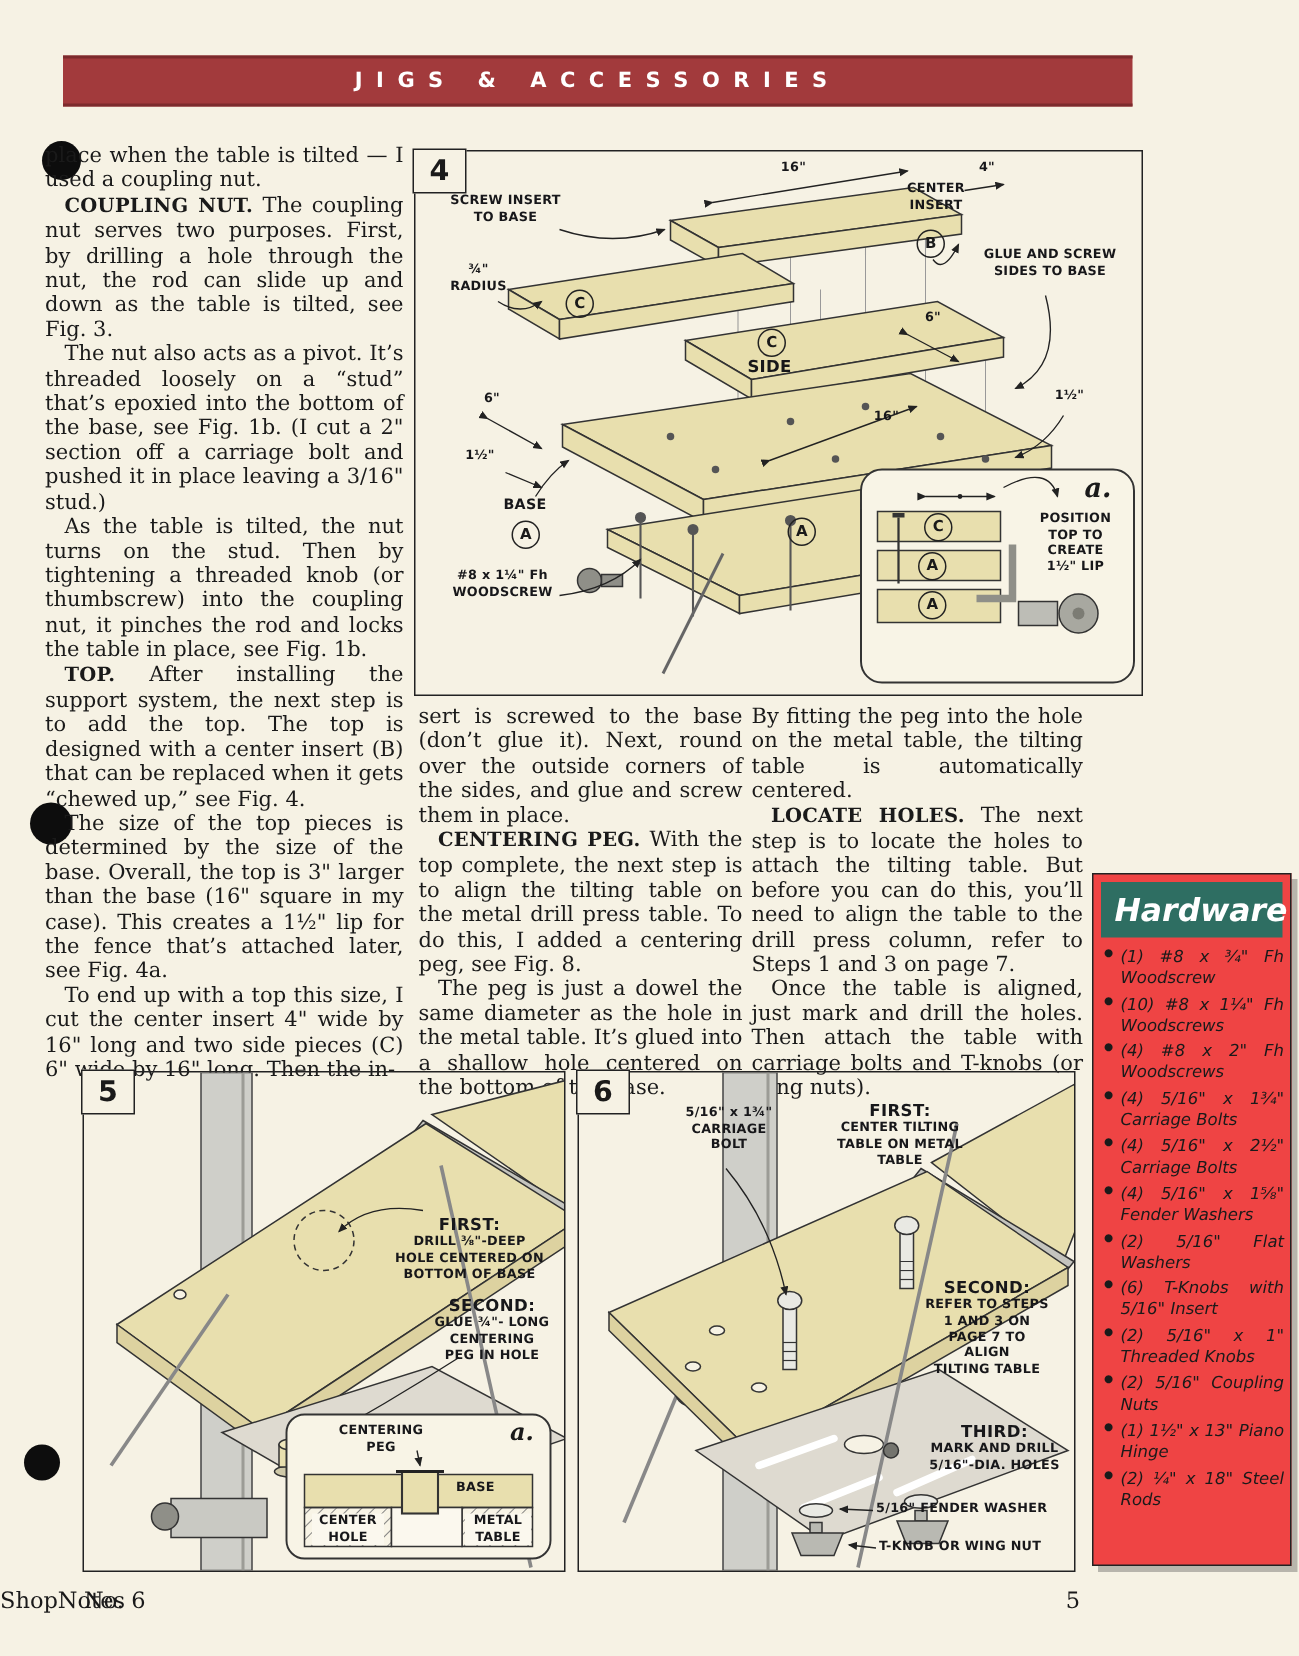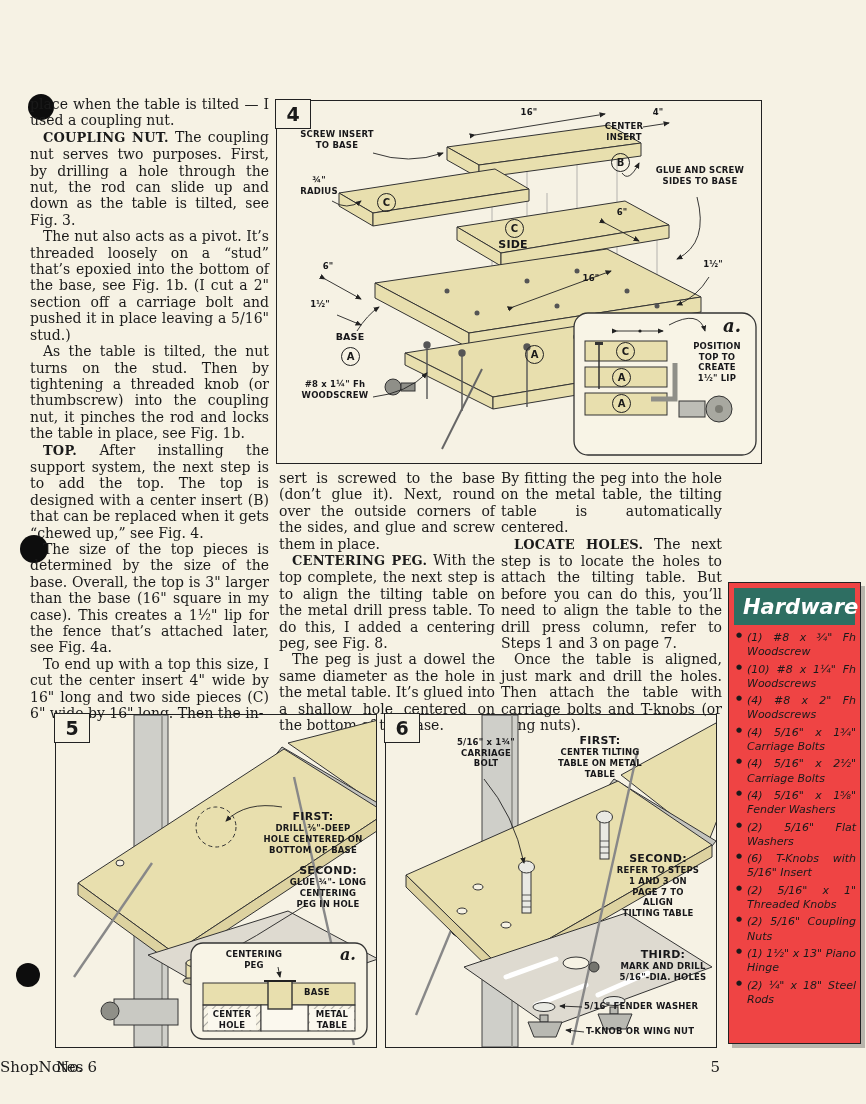--- a/index.html
+++ b/index.html
@@ -49,25 +49,28 @@
 </style>
 </head>
 <body>
 
 <div class="page">
 
   <div class="hole" style="left:28px;top:94px;width:26px;height:26px;"></div>
   <div class="hole" style="left:20px;top:535px;width:28px;height:28px;"></div>
   <div class="hole" style="left:16px;top:963px;width:24px;height:24px;"></div>
 
+  <div class="banner">
+    <span>JIGS &amp; ACCESSORIES</span>
+  </div>
 
   <div class="col" style="left:30px;top:96px;width:239px;">
     <p class="noind"><span>place when the table is tilted — I used a coupling nut.</span></p>
     <p><b>COUPLING NUT.</b> <span>The coupling nut serves two purposes. First, by drilling a hole through the nut, the rod can slide up and down as the table is tilted, see Fig. 3.</span></p>
-    <p><span>The nut also acts as a pivot. It’s threaded loosely on a “stud” that’s epoxied into the bottom of the base, see Fig. 1b. (I cut a 2" section off a carriage bolt and pushed it in place leaving a 5/16" stud.)</span></p>
+    <p><span>The nut also acts as a pivot. It’s threaded loosely on a “stud” that’s epoxied into the bottom of the base, see Fig. 1b. (I cut a 2" section off a carriage bolt and pushed it in place leaving a 3/16" stud.)</span></p>
     <p><span>As the table is tilted, the nut turns on the stud. Then by tightening a threaded knob (or thumbscrew) into the coupling nut, it pinches the rod and locks the table in place, see Fig. 1b.</span></p>
     <p><b>TOP.</b> <span>After installing the support system, the next step is to add the top. The top is designed with a center insert (B) that can be replaced when it gets “chewed up,” see Fig. 4.</span></p>
     <p><span>The size of the top pieces is determined by the size of the base. Overall, the top is 3" larger than the base (16" square in my case). This creates a 1½" lip for the fence that’s attached later, see Fig. 4a.</span></p>
     <p><span>To end up with a top this size, I cut the center insert 4" wide by 16" long and two side pieces (C) 6" wide by 16" long. Then the in-</span></p>
   </div>
 
   <div class="fig" style="left:276px;top:100px;width:484px;height:362px;">
     <svg width="484" height="362" viewBox="0 0 484 362">
       <defs>
         <marker id="ar4" markerWidth="8" markerHeight="8" refX="6" refY="3" orient="auto">

